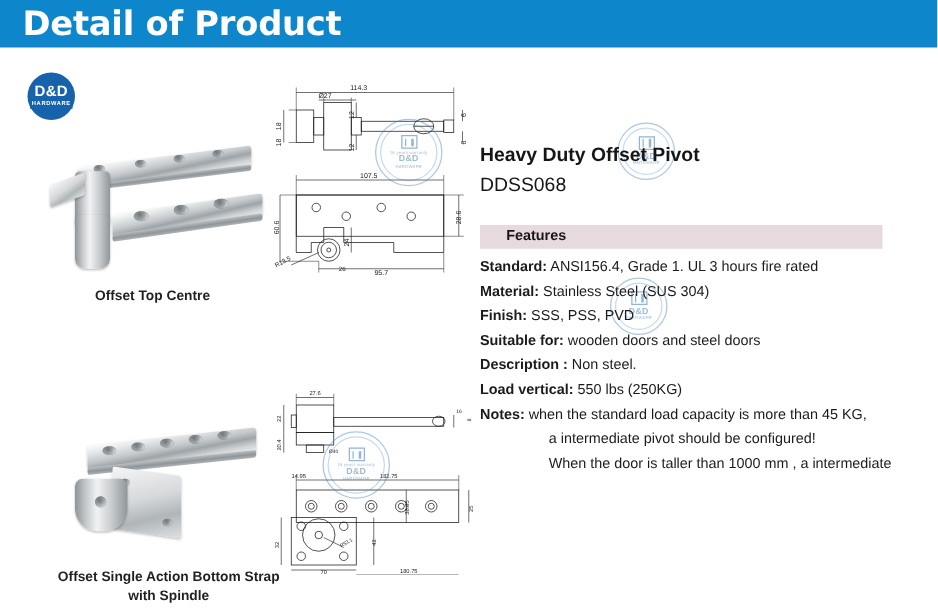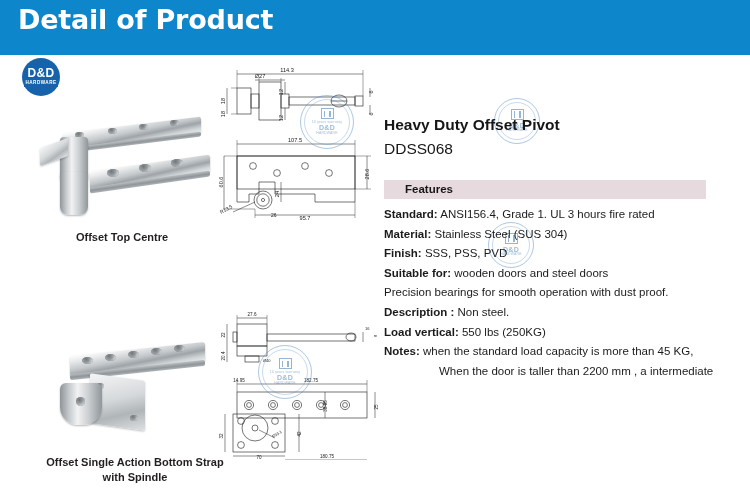--- a/index.html
+++ b/index.html
@@ -6,21 +6,21 @@
   body{
     width:750px;height:490px;
     background:#ffffff;
     font-family:"Liberation Sans", sans-serif;
     color:#1b1b1b;
     overflow:hidden;
     position:relative;
   }
   
   .banner{
-    position:absolute;left:0;top:0;width:750px;height:55px;
+    position:absolute;left:0;top:0;width:750px;height:38px;
     background:#0d86cc;
   }
   .banner-title{
     position:absolute;left:18px;top:4px;
     font-size:27px;font-weight:bold;color:#ffffff;
     letter-spacing:-.2px;
     font-family:"DejaVu Sans", sans-serif;
   }
   
   .logo{
@@ -334,18 +334,18 @@
 
 <div class="features-bar">
   <span>Features</span>
 </div>
 
 <div class="feat-list">
     <div class="feat"><b>Standard:</b><span> ANSI156.4, Grade 1. UL 3 hours fire rated</span></div>
     <div class="feat"><b>Material:</b><span> Stainless Steel (SUS 304)</span></div>
     <div class="feat"><b>Finish:</b><span> SSS, PSS, PVD</span></div>
     <div class="feat"><b>Suitable for:</b><span> wooden doors and steel doors</span></div>
-    <div class="feat"><span>Precision bearings for smooth operation with dust proof.</span></div>
     <div class="feat"><b>Description :</b><span> Non steel.</span></div>
     <div class="feat"><b>Load vertical:</b><span> 550 lbs (250KG)</span></div>
     <div class="feat"><b>Notes:</b><span> when the standard load capacity is more than 45 KG,</span></div>
-    <div class="feat indent"><span>When the door is taller than 2200 mm , a intermediate</span></div>
+    <div class="feat indent"><span>a intermediate pivot should be configured!</span></div>
+    <div class="feat indent"><span>When the door is taller than 1000 mm , a intermediate</span></div>
   </div>
 
 </body></html>

